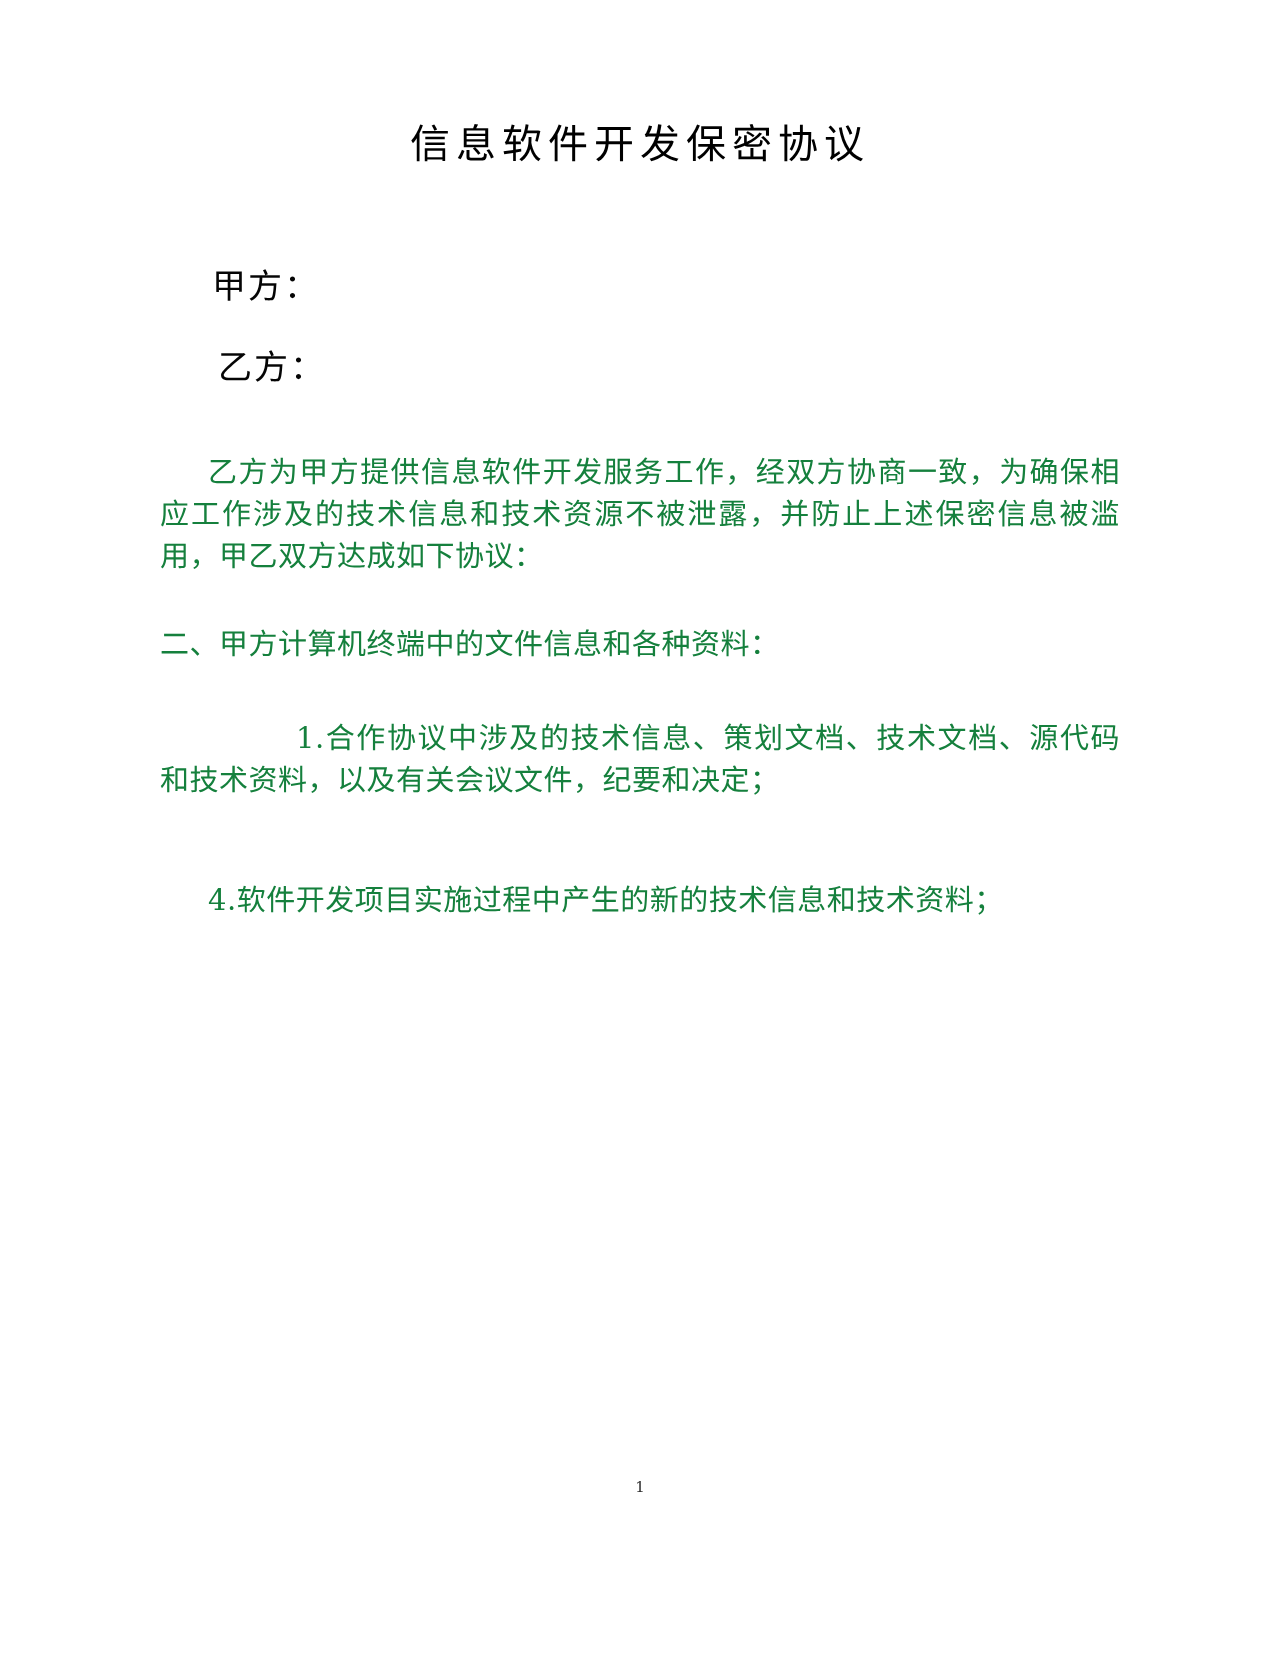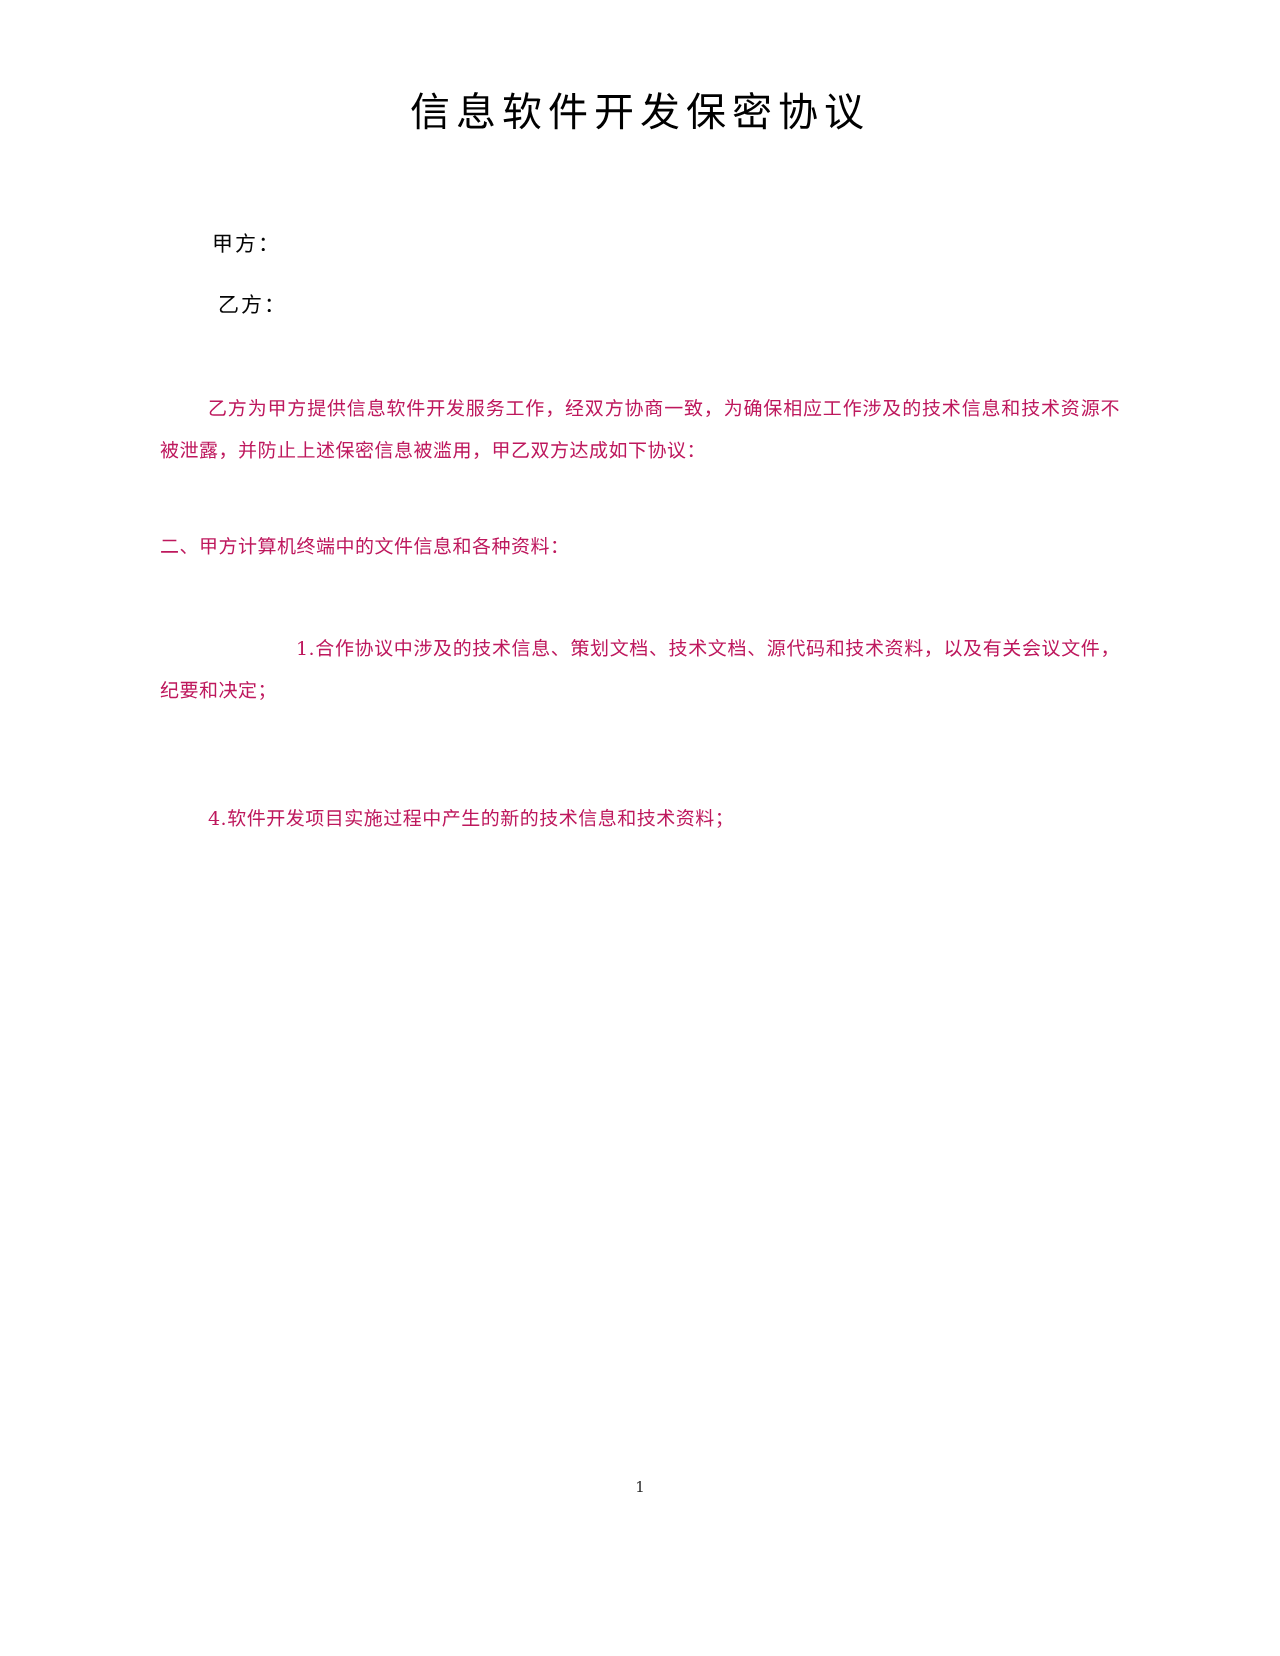--- a/index.html
+++ b/index.html
@@ -25,43 +25,43 @@
     width: 960px;
     height: 1656px;
   }
   .doc-title {
     text-align: center;
     font-size: 40px;
     line-height: 1.2;
     letter-spacing: 6px;
     font-weight: 400;
     margin: 0;
-    padding-top: 88px;
+    padding-top: 120px;
     color: #000000;
   }
   .spacer-after-title { height: 92px; }
 
   .party-line {
-    font-size: 21px;
+    font-size: 34px;
     line-height: 1.55;
     letter-spacing: 2px;
     margin: 0 0 28px 0;
     padding-left: 52px;
     color: #050505;
   }
   .party-line.second { padding-left: 58px; }
 
   .para {
-    font-size: 19px;
+    font-size: 29px;
     line-height: 42px;
     letter-spacing: 0.5px;
     text-align: justify;
     text-justify: inter-ideograph;
-    margin: 12px 0 22px 0;
-    color: #be185d;
+    margin: 4px 0 22px 0;
+    color: #15803d;
   }
   .para.indent-2 { text-indent: 48px; }
   .para.indent-1 { text-indent: 0; }
   .para.item { text-indent: 48px; }
   .para.item-first { text-indent: 136px; }
 
   .gap-sm { height: 10px; }
   .gap-md { height: 26px; }
   .gap-xl { height: 84px; }
 

